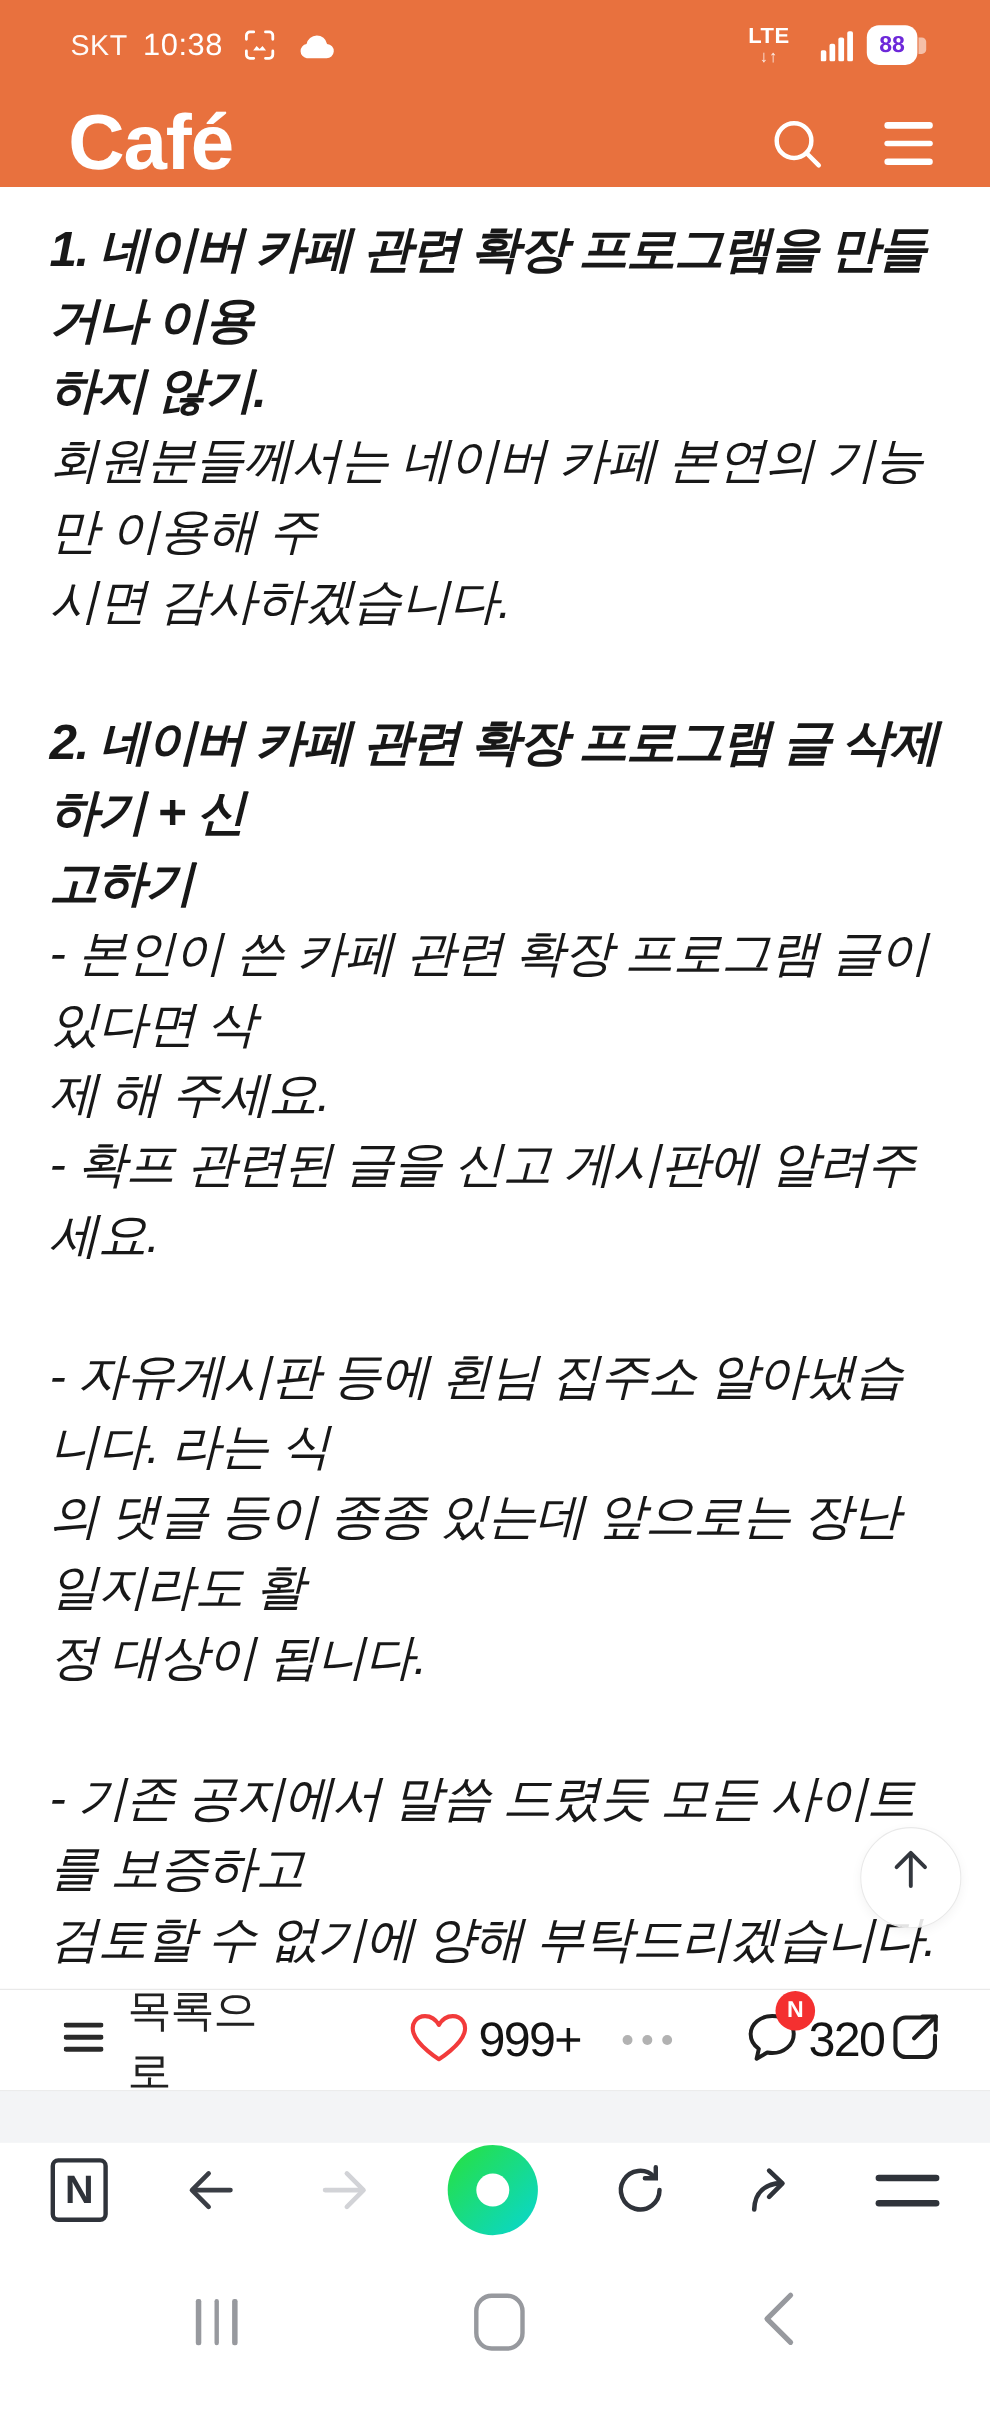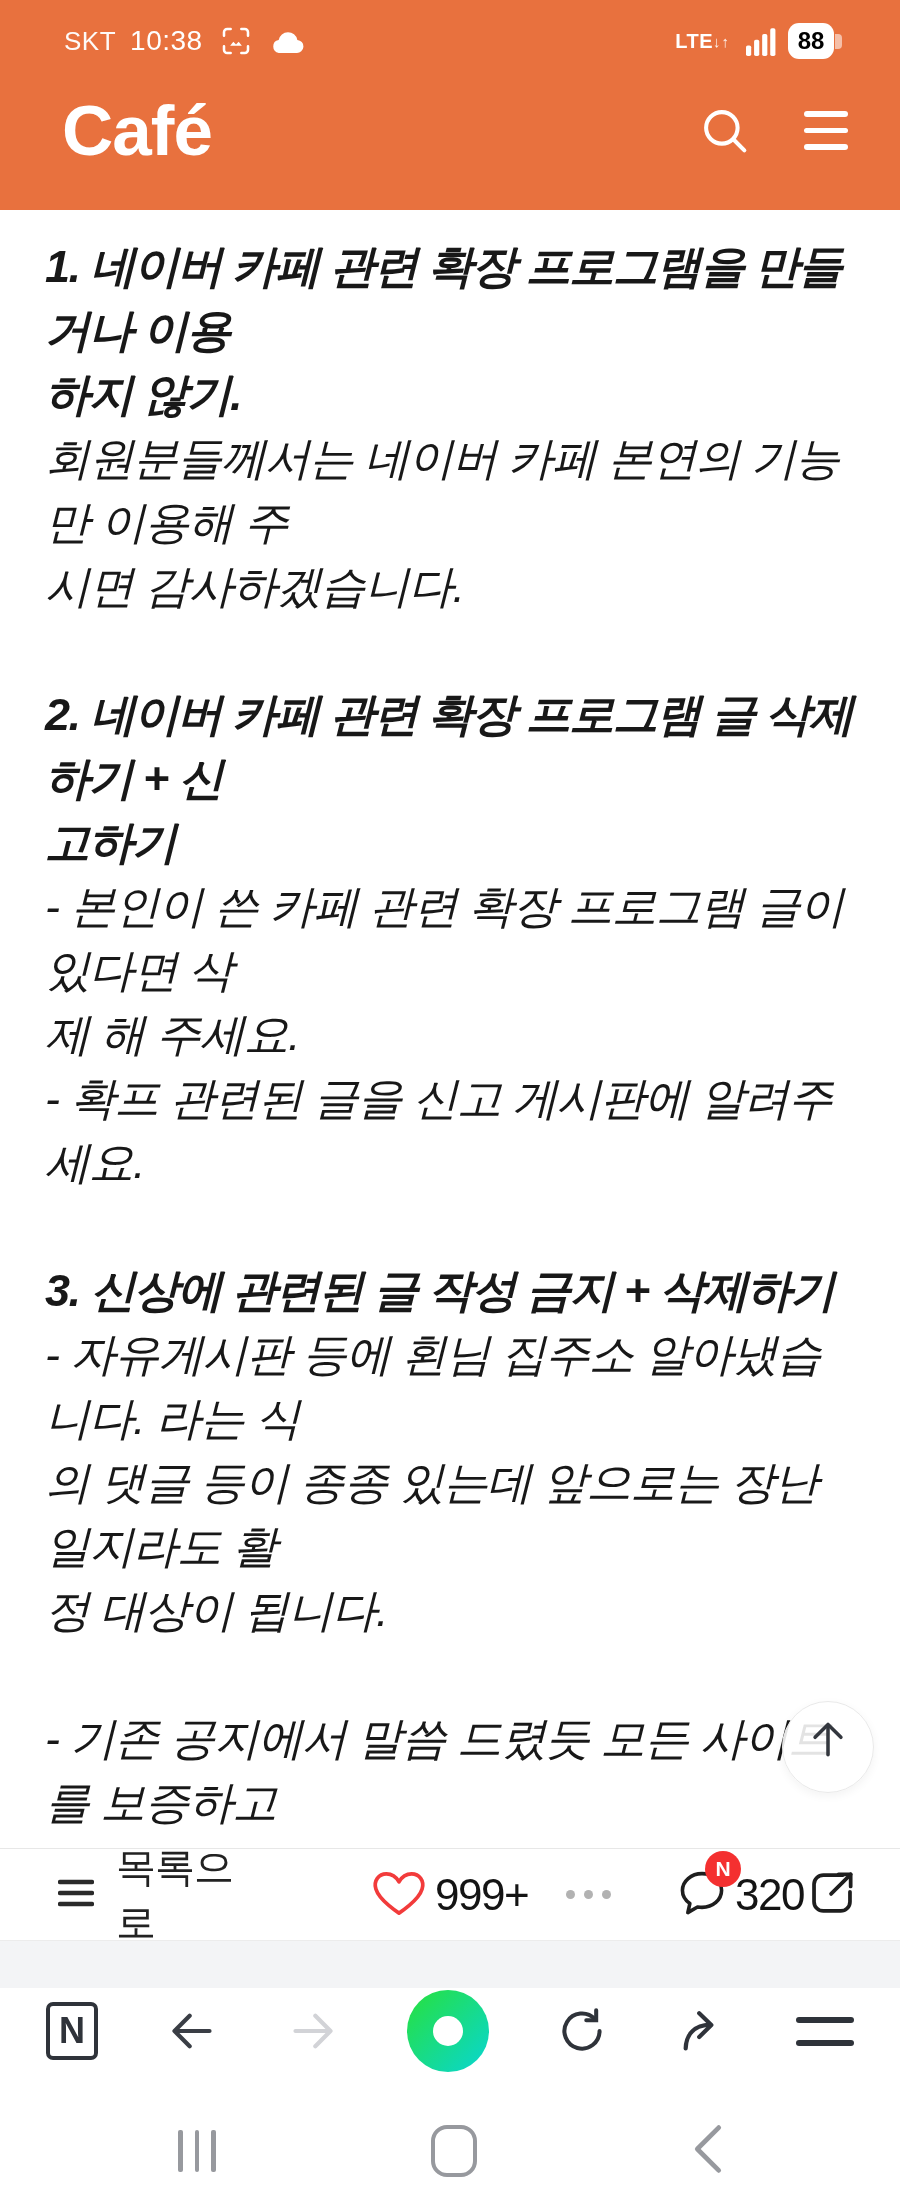--- a/index.html
+++ b/index.html
@@ -1,32 +1,32 @@
 <!DOCTYPE html>
 <html><head>
 <meta charset="utf-8">
 <style>
   * { margin:0; padding:0; box-sizing:border-box; }
   html,body { width:900px; height:2200px; background:#fff; }
   body { font-family:"Liberation Sans", sans-serif; }
   .screen { position:relative; width:900px; height:2200px; overflow:hidden; background:#fff; }
 
   
-  .appbar { height:210px; background:#E8713E; color:#fff; }
+  .appbar { height:170px; background:#E8713E; color:#fff; }
   .statusbar { display:flex; align-items:center; padding:20px 58px 0 64px; height:62px; }
   .carrier { font-size:26px; letter-spacing:.5px; opacity:.97; }
   .clock { font-size:28px; font-weight:normal; margin-left:14px; letter-spacing:.5px; }
   .sicon { margin-left:16px; display:flex; align-items:center; }
   .sb-spacer { flex:1; }
-  .lte { display:flex; flex-direction:row; align-items:center; line-height:1; }
+  .lte { display:flex; flex-direction:column; align-items:center; line-height:1; margin-right:12px; }
   .lte b { font-size:20px; letter-spacing:.5px; }
   .lte span { font-size:15px; margin-top:1px; opacity:.9; letter-spacing:1px; }
   .battery { display:flex; align-items:center; margin-left:12px; }
   .batt-pill { width:46px; height:36px; background:#fff; border-radius:11px; display:flex; align-items:center; justify-content:center; }
-  .batt-pill b { color:#000000; font-size:24px; }
+  .batt-pill b { color:#6d28d9; font-size:21px; }
   .batt-nub { width:7px; height:15px; background:rgba(255,255,255,.55); border-radius:0 4px 4px 0; margin-left:1px; }
 
   .titlebar { display:flex; align-items:center; padding:0 40px 0 62px; margin-top:28px; }
   .cafe-logo { font-size:71px; font-weight:bold; letter-spacing:-1px; }
   .cafe-name { font-size:47px; font-weight:800; margin-left:46px; letter-spacing:-1px; }
   .tb-spacer { flex:1; }
   .icon-btn { display:flex; align-items:center; justify-content:center; }
   .hamburger { width:44px; display:flex; flex-direction:column; gap:11px; margin-left:52px; margin-right:12px; }
   .hamburger i { display:block; height:5.5px; background:#fff; border-radius:3px; }
 
@@ -143,21 +143,20 @@
 시면 감사하겠습니다.</p>
     </section>
     <section>
       <p class="heading">2. 네이버 카페 관련 확장 프로그램 글 삭제 하기 + 신
 고하기</p>
       <p class="body">- 본인이 쓴 카페 관련 확장 프로그램 글이 있다면 삭
 제 해 주세요.
 - 확프 관련된 글을 신고 게시판에 알려주세요.</p>
     </section>
     <section>
-      <p class="heading">3. 신상에 관련된 글 작성 금지 + 삭제하기</p>
       <p class="body">- 자유게시판 등에 횐님 집주소 알아냈습니다. 라는 식
 의 댓글 등이 종종 있는데 앞으로는 장난일지라도 활
 정 대상이 됩니다.</p>
     </section>
     <section>
       <p class="body">- 기존 공지에서 말씀 드렸듯 모든 사이트를 보증하고
 검토할 수 없기에 양해 부탁드리겠습니다.</p>
     </section>
 
     <div class="scrolltop">

